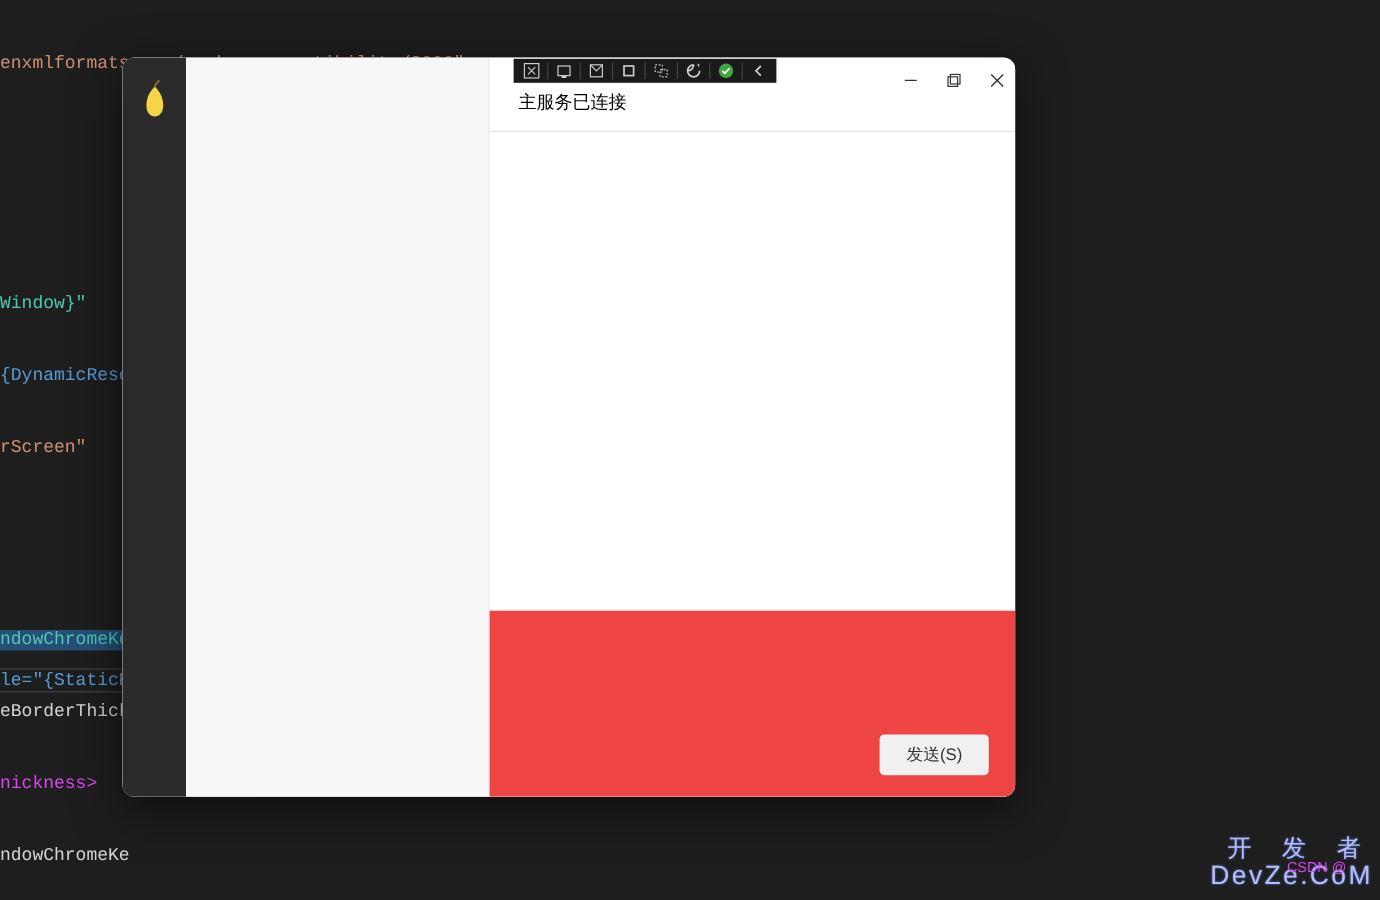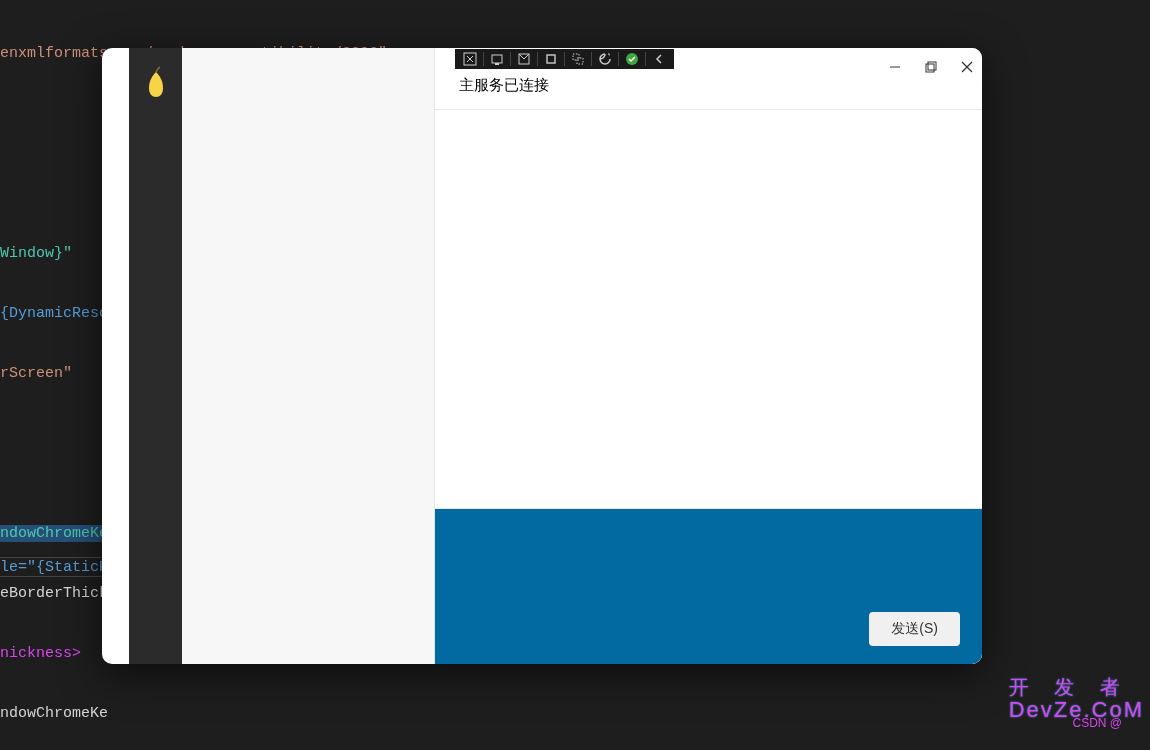--- a/index.html
+++ b/index.html
@@ -29,31 +29,30 @@
     .code-bg .s-gray { color: #d946ef; }
     .code-bg .s-white { color: #d4d4d4; }
     .code-bg .s-hl { background: #264f78; }
     .code-bg .line { height: 20px; }
 
     
     .app-window {
       position: absolute;
       left: 102px;
       top: 48px;
-      width: 880px;
+      width: 744px;
       height: 616px;
       background: #ffffff;
       border-radius: 10px;
       box-shadow: 0 10px 40px rgba(0,0,0,0.6);
       display: flex;
       overflow: hidden;
       color: #000;
       font-family: "Microsoft YaHei", "Segoe UI", sans-serif;
       font-size: 14px;
-      padding-left: 27px;
     }
     .sidebar {
       width: 53px;
       background: #2b2b2b;
       display: flex;
       flex-direction: column;
       align-items: center;
       padding-top: 18px;
     }
     .pear {
@@ -124,21 +123,21 @@
       background: #444;
     }
     .chat-area {
       flex: 1;
       border-bottom: 1px solid #e6e6e6;
       background: #fff;
     }
     .input-area {
       height: 155px;
       position: relative;
-      background: #0369a1;
+      background: #ef4444;
     }
     .send-btn {
       position: absolute;
       right: 22px;
       bottom: 18px;
       background: #f0f0f0;
       border: none;
       border-radius: 4px;
       padding: 8px 22px;
       font-size: 14px;
@@ -152,23 +151,24 @@
       position: absolute;
       right: 28px;
       bottom: 20px;
       color: #d946ef;
       font-size: 12px;
       font-family: "Segoe UI", sans-serif;
     }
     .wm-devze {
       position: absolute;
       right: 6px;
-      bottom: 28px;
-      color: #d946ef;
+      bottom: 8px;
+      color: #c4b5fd;
       font-family: "Segoe UI", Arial, sans-serif;
+      text-align: right;
       line-height: 1.1;
     }
     .wm-devze .l1 { font-size: 20px; letter-spacing: 10px; text-shadow: 0 0 2px #3694d8; }
     .wm-devze .l2 { font-size: 22px; font-weight: normal; letter-spacing: 2px; text-shadow: 0 0 2px #3694d8; }
 
     .bottom-bar {
       position:absolute;
       left:0;
       top:557px;
       height:20px;

